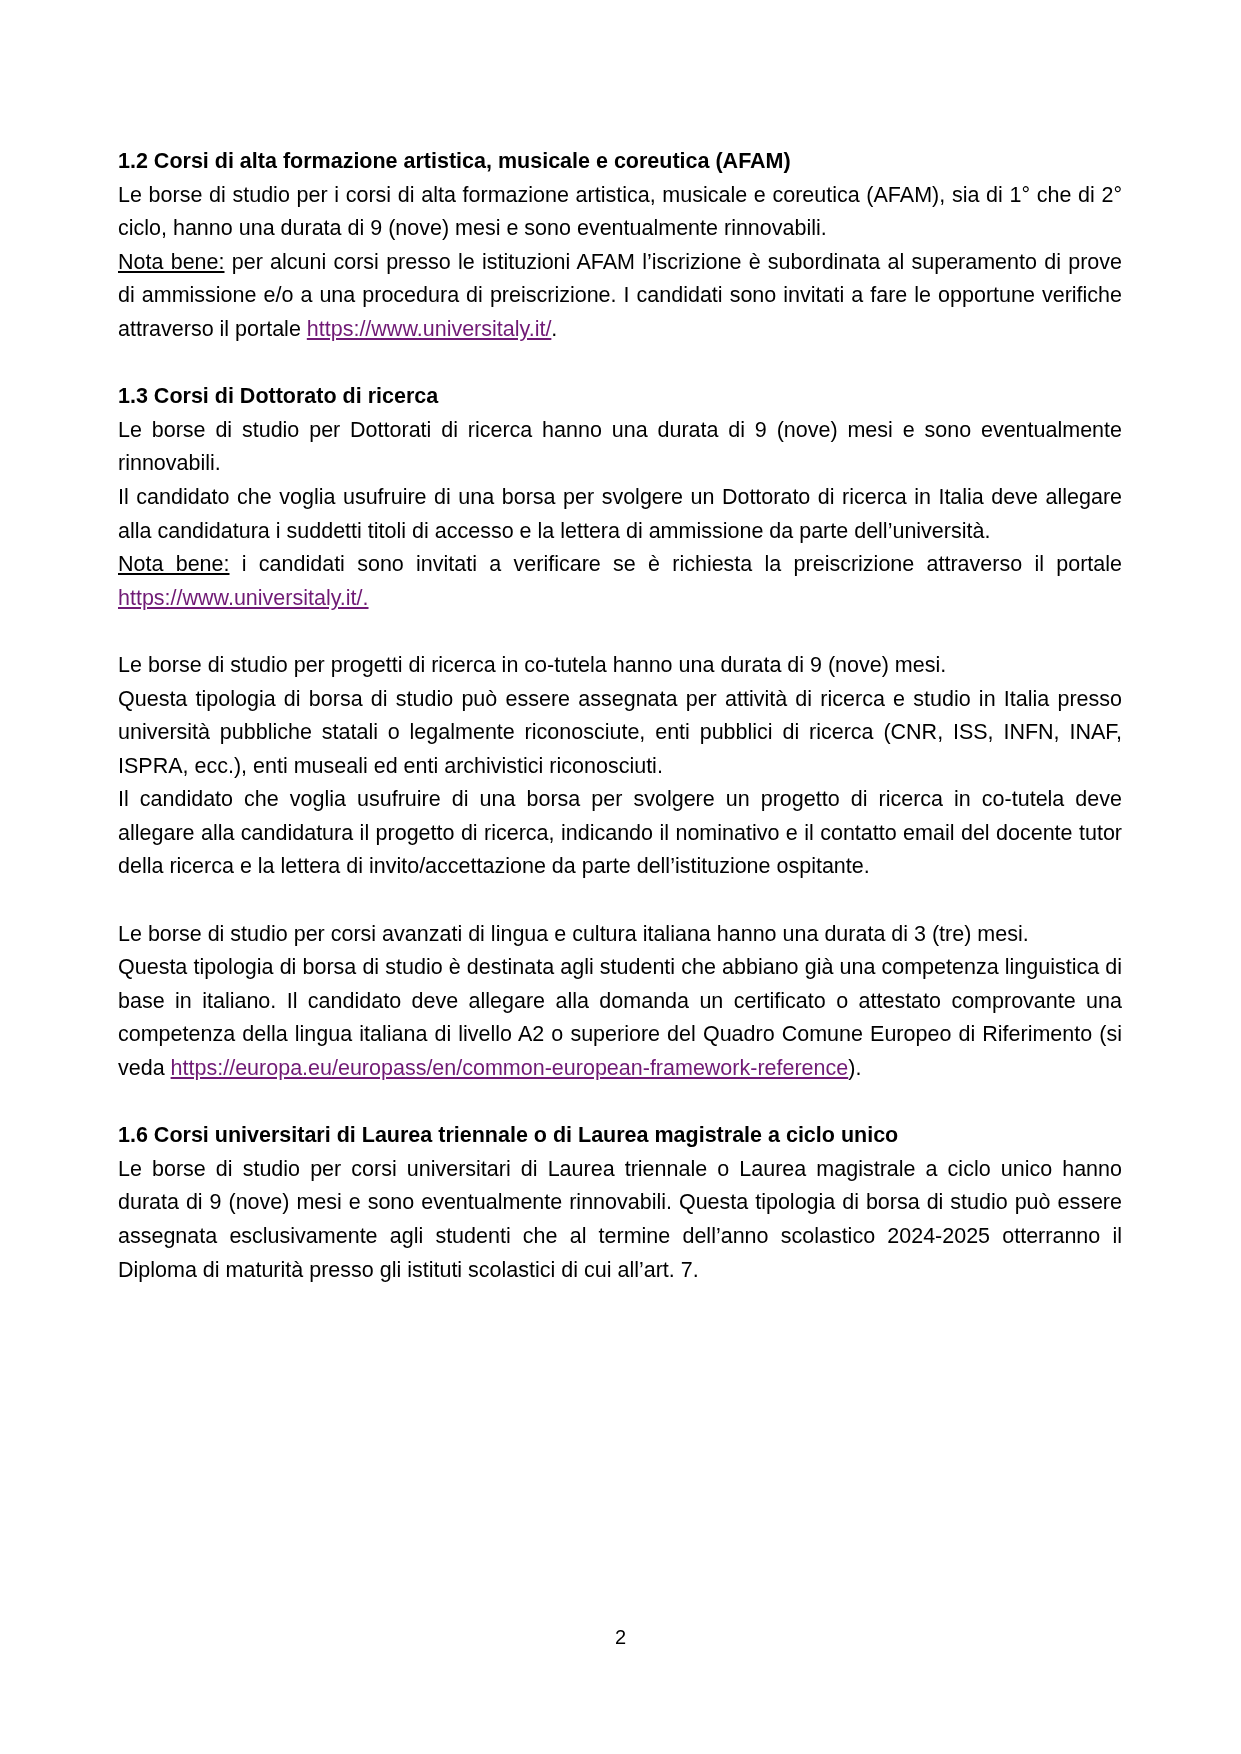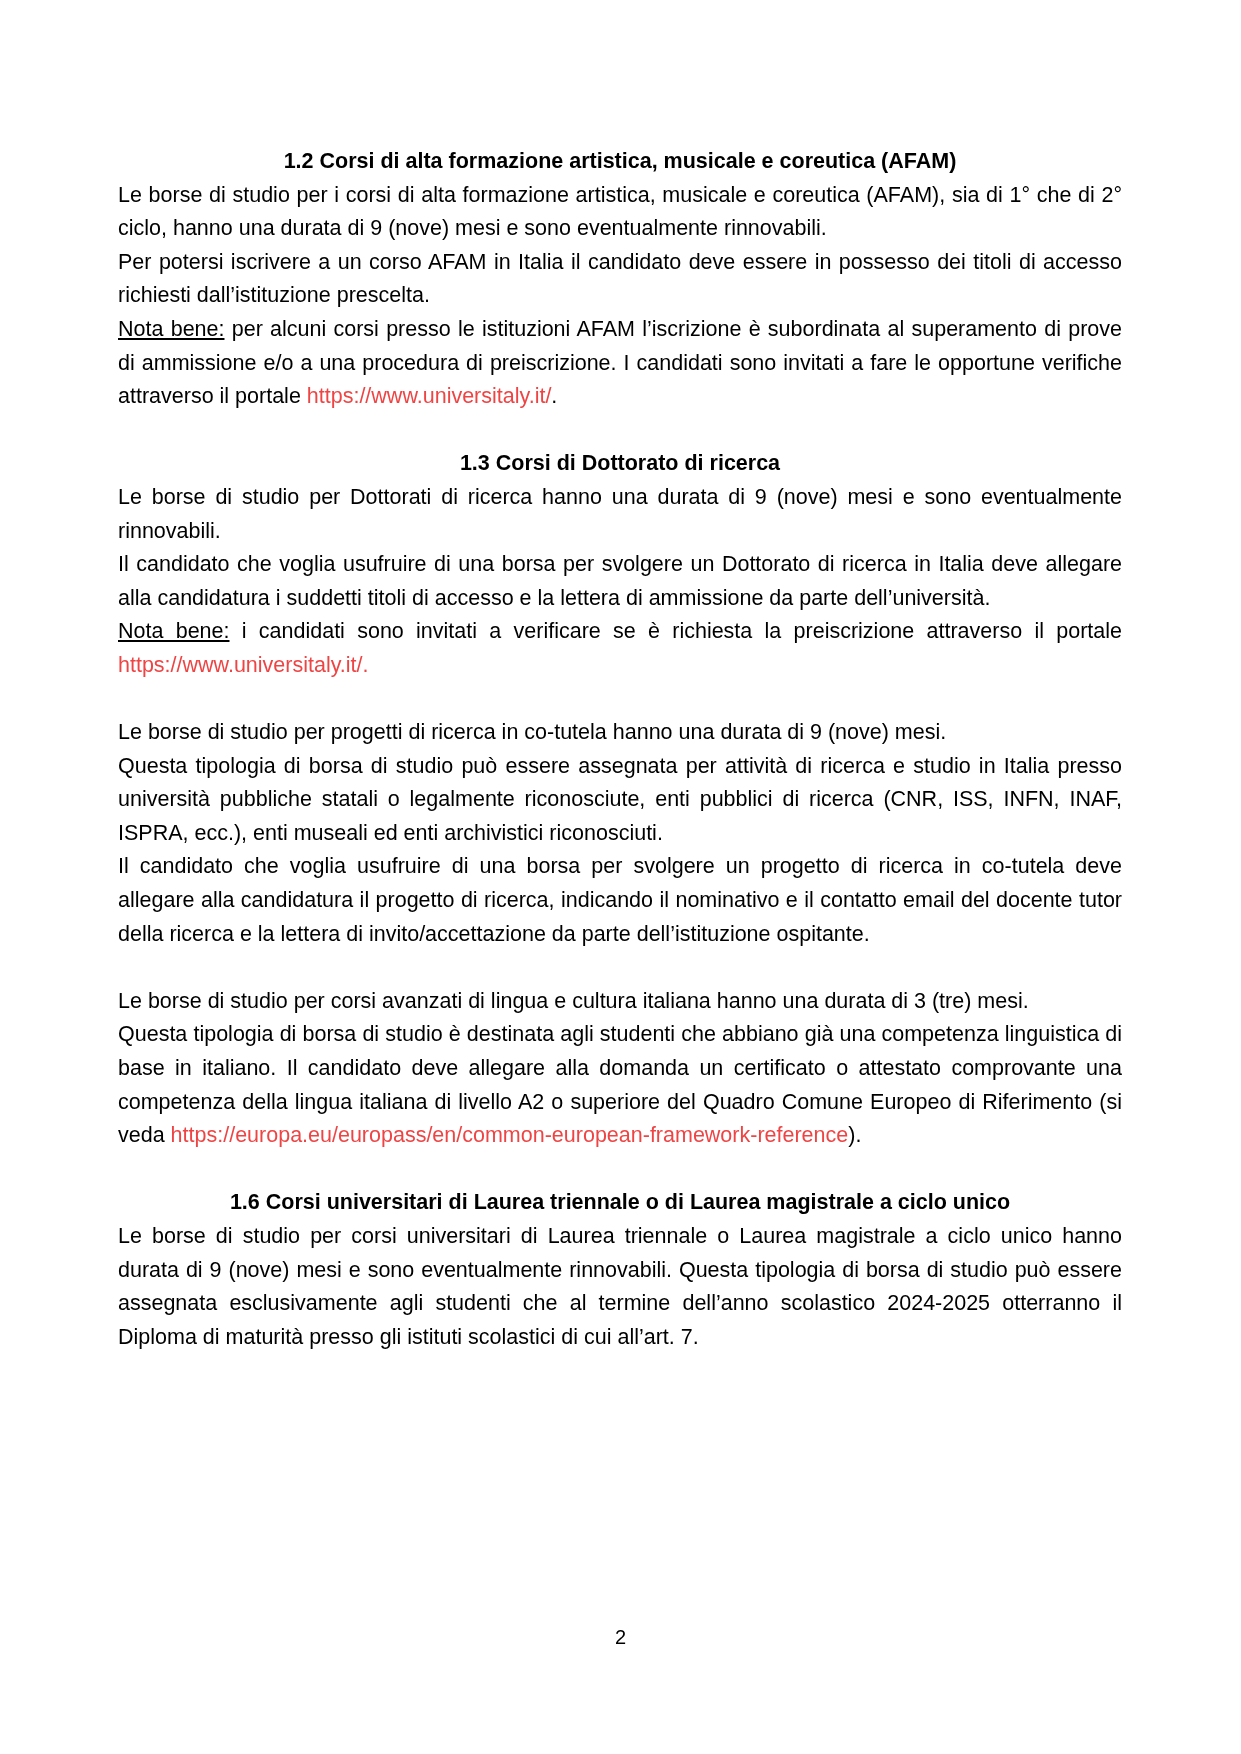--- a/index.html
+++ b/index.html
@@ -3,39 +3,38 @@
   <meta charset="utf-8">
   <style>
     html, body { margin: 0; padding: 0; background: #ffffff; }
     body { width: 1241px; height: 1754px; position: relative; overflow: hidden; }
     .page {
       position: absolute; left: 118px; top: 145px; width: 1004px;
       font-family: "Liberation Sans", sans-serif; font-size: 21.5px; color: #000;
       line-height: 33.6px;
     }
     .section { margin-bottom: 33.6px; }
-    .heading { font-weight: bold; text-align: center; }
+    .heading { font-weight: bold; }
     .para { text-align: justify; }
     b { font-weight: normal; }
     .u { text-decoration: underline; }
-    a { color: #ef4444; }
+    a { color: #701a75; text-decoration: underline; }
     .pagenum {
       position: absolute; top: 1626px; left: 0; width: 1241px; text-align: center;
       font-family: "Liberation Sans", sans-serif; font-size: 20px; color: #000;
     }
   </style>
 </head>
 <body>
 
 <div class="page">
 
   <div class="section">
     <div class="heading">1.2 Corsi di alta formazione artistica, musicale e coreutica (AFAM)</div>
     <div class="para"><span>Le borse di studio per i corsi di alta formazione artistica, musicale e coreutica (AFAM), sia di 1° che di 2° ciclo, hanno una </span><b>durata di 9 (nove) mesi</b><span> e sono eventualmente rinnovabili.</span></div>
-    <div class="para">Per potersi iscrivere a un corso AFAM in Italia il candidato deve essere in possesso dei titoli di accesso richiesti dall’istituzione prescelta.</div>
     <div class="para"><span class="u">Nota bene:</span><span> per alcuni corsi presso le istituzioni AFAM l’iscrizione è subordinata al superamento di prove di ammissione e/o a una procedura di preiscrizione. I candidati sono invitati a fare le opportune verifiche attraverso il portale </span><a>https://www.universitaly.it/</a><span>.</span></div>
   </div>
 
   <div class="section">
     <div class="heading">1.3 Corsi di Dottorato di ricerca</div>
     <div class="para"><span>Le borse di studio per Dottorati di ricerca hanno una </span><b>durata di 9 (nove) mesi</b><span> e sono eventualmente rinnovabili.</span></div>
     <div class="para">Il candidato che voglia usufruire di una borsa per svolgere un Dottorato di ricerca in Italia deve allegare alla candidatura i suddetti titoli di accesso e la lettera di ammissione da parte dell’università.</div>
     <div class="para"><span class="u">Nota bene:</span><span> i candidati sono invitati a verificare se è richiesta la preiscrizione attraverso il portale </span><a>https://www.universitaly.it/.</a></div>
   </div>
 

